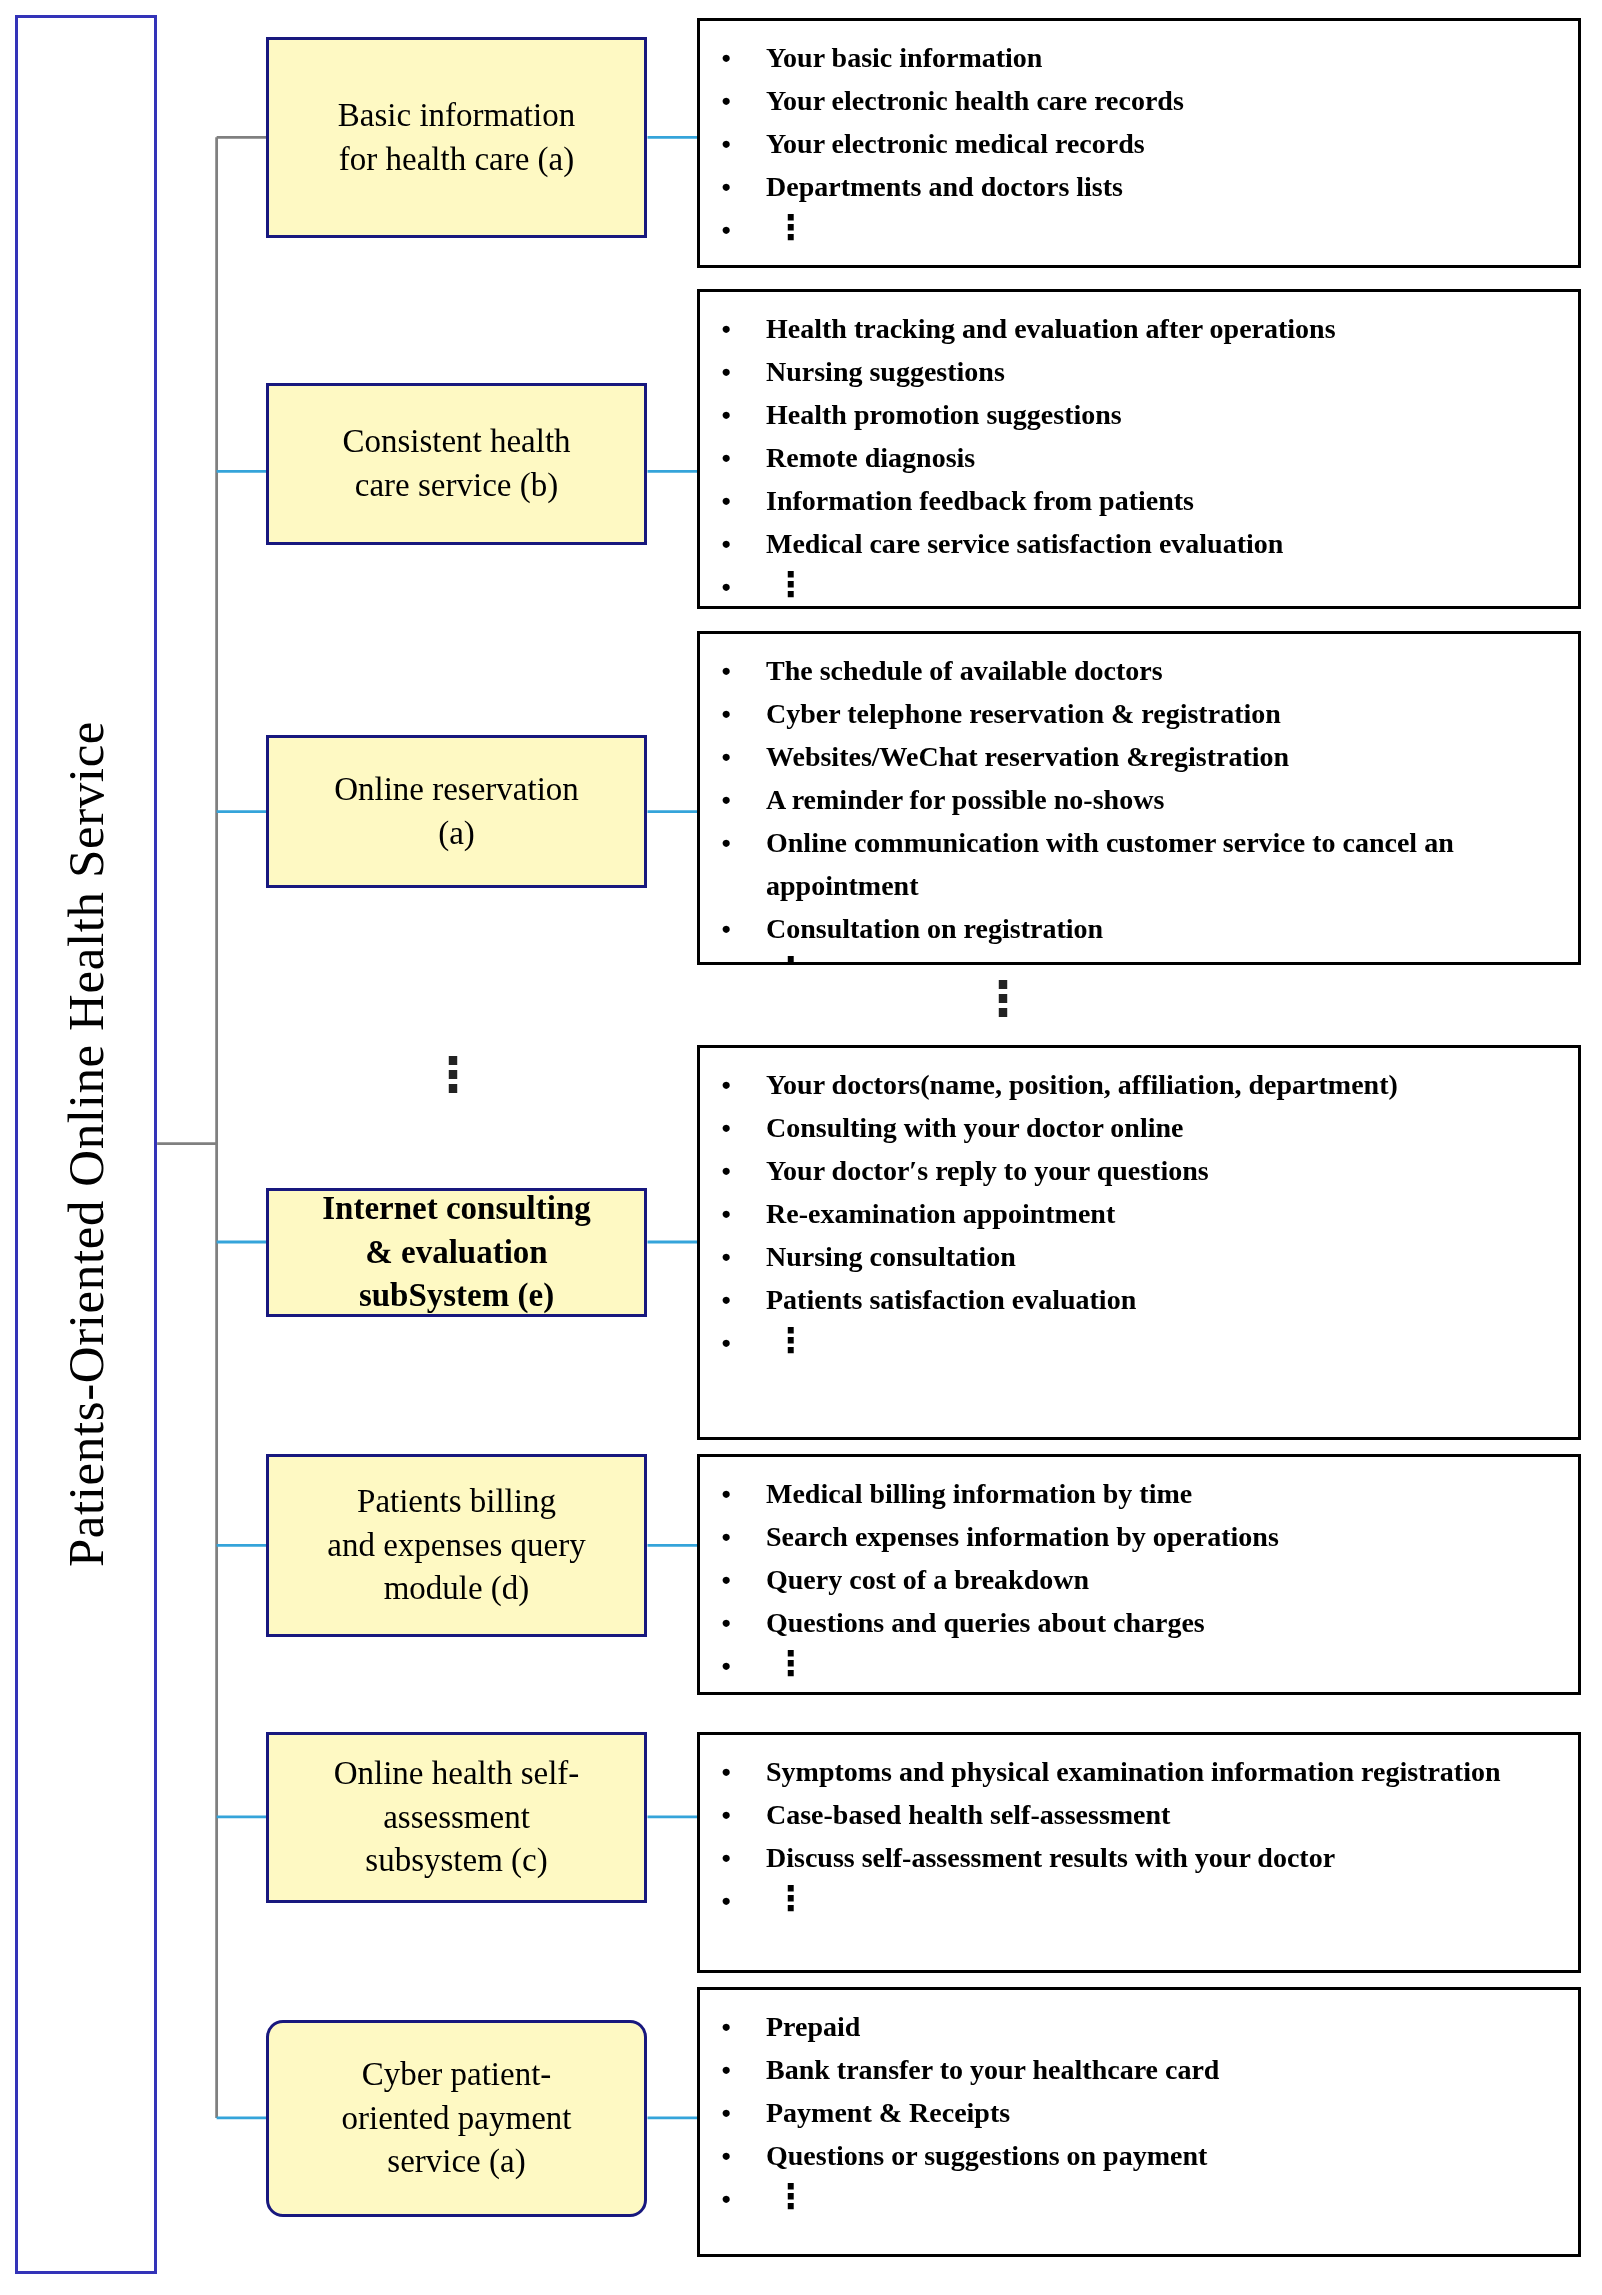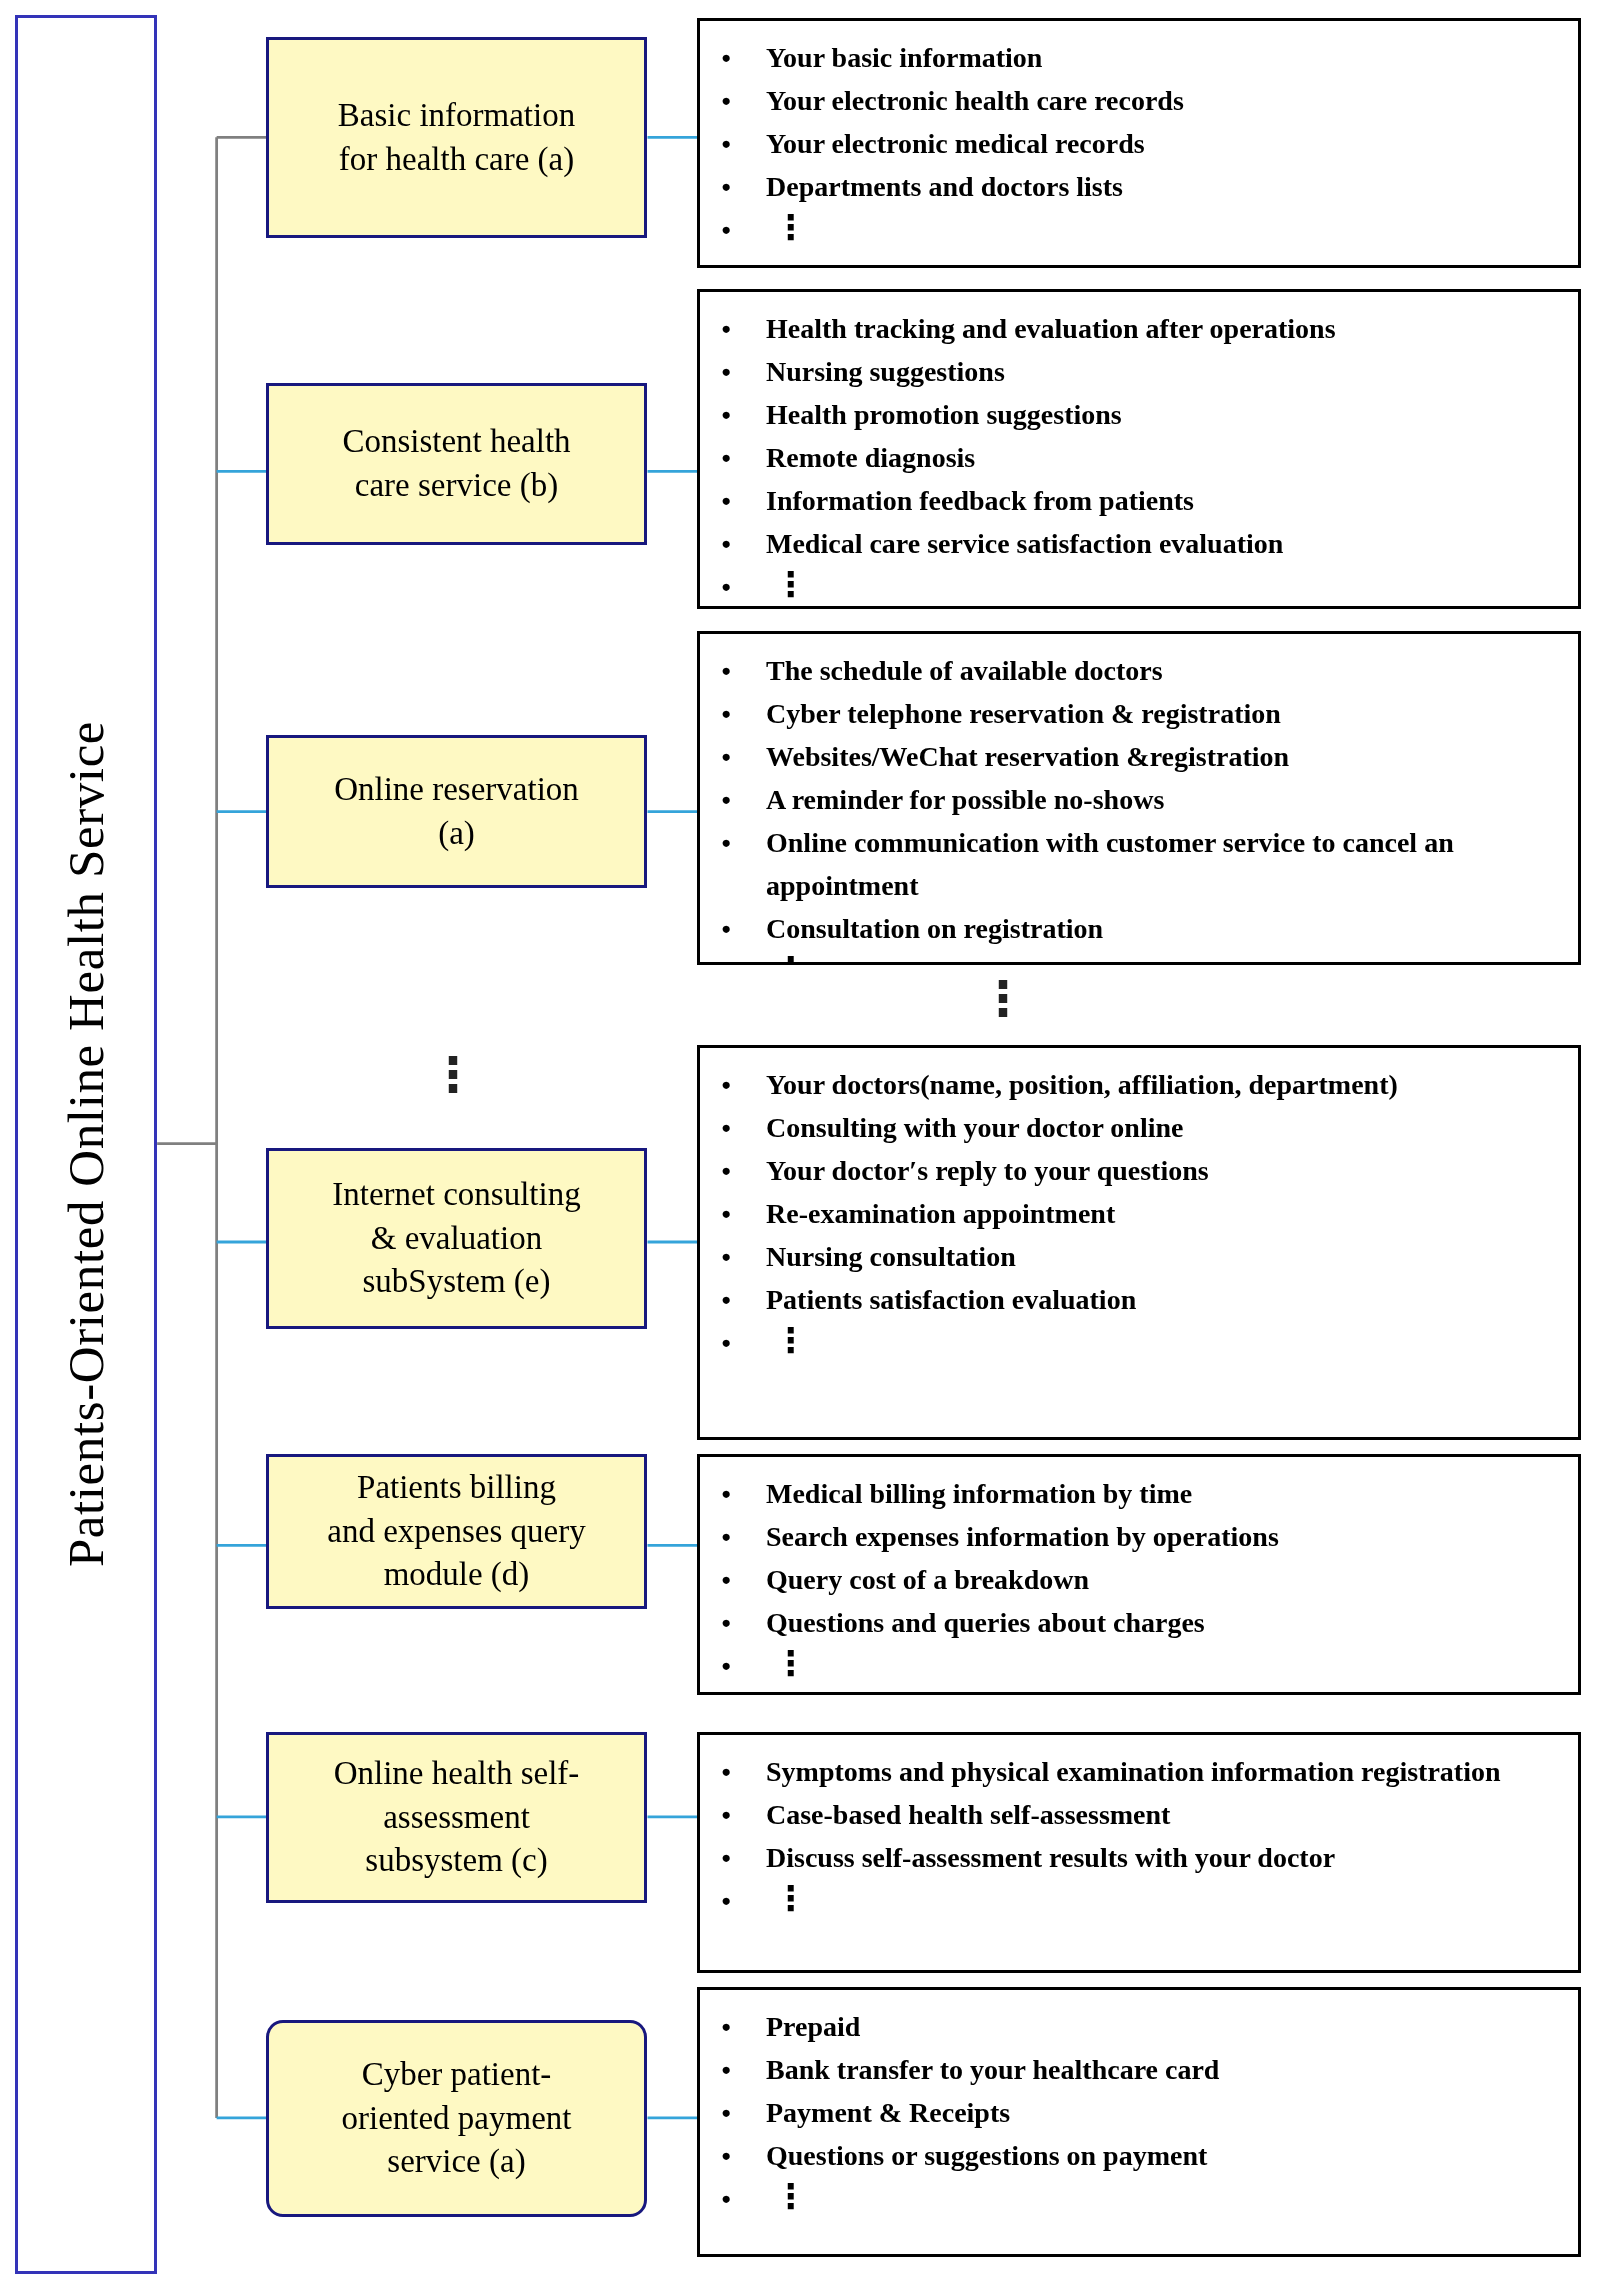--- a/index.html
+++ b/index.html
@@ -205,21 +205,21 @@
           <li>
             <span class="bullet">●</span>
             <span class="itxt">Consultation on registration</span>
           </li>
           <li class="ellipsis-item">
             <span class="bullet">●</span>
             <span class="itxt">⋮</span>
           </li>
         </ul>
       </div>
-      <div class="module-box" style="top: 1148px; height: 181px;">
+      <div class="module-box" style="top: 1188px; height: 129px; font-weight: bold;">
         <div class="module-label">Internet consulting
 &amp; evaluation
 subSystem (e)</div>
       </div>
       <div class="list-box" style="top: 1045px; height: 395px;">
         <ul>
           <li>
             <span class="bullet">●</span>
             <span class="itxt">Your  doctors(name, position, affiliation, department)</span>
           </li>
@@ -242,21 +242,21 @@
           <li>
             <span class="bullet">●</span>
             <span class="itxt">Patients  satisfaction  evaluation</span>
           </li>
           <li class="ellipsis-item">
             <span class="bullet">●</span>
             <span class="itxt">⋮</span>
           </li>
         </ul>
       </div>
-      <div class="module-box" style="top: 1454px; height: 155px;">
+      <div class="module-box" style="top: 1454px; height: 183px;">
         <div class="module-label">Patients billing
 and expenses query
 module (d)</div>
       </div>
       <div class="list-box" style="top: 1454px; height: 241px;">
         <ul>
           <li>
             <span class="bullet">●</span>
             <span class="itxt">Medical billing information by time</span>
           </li>

